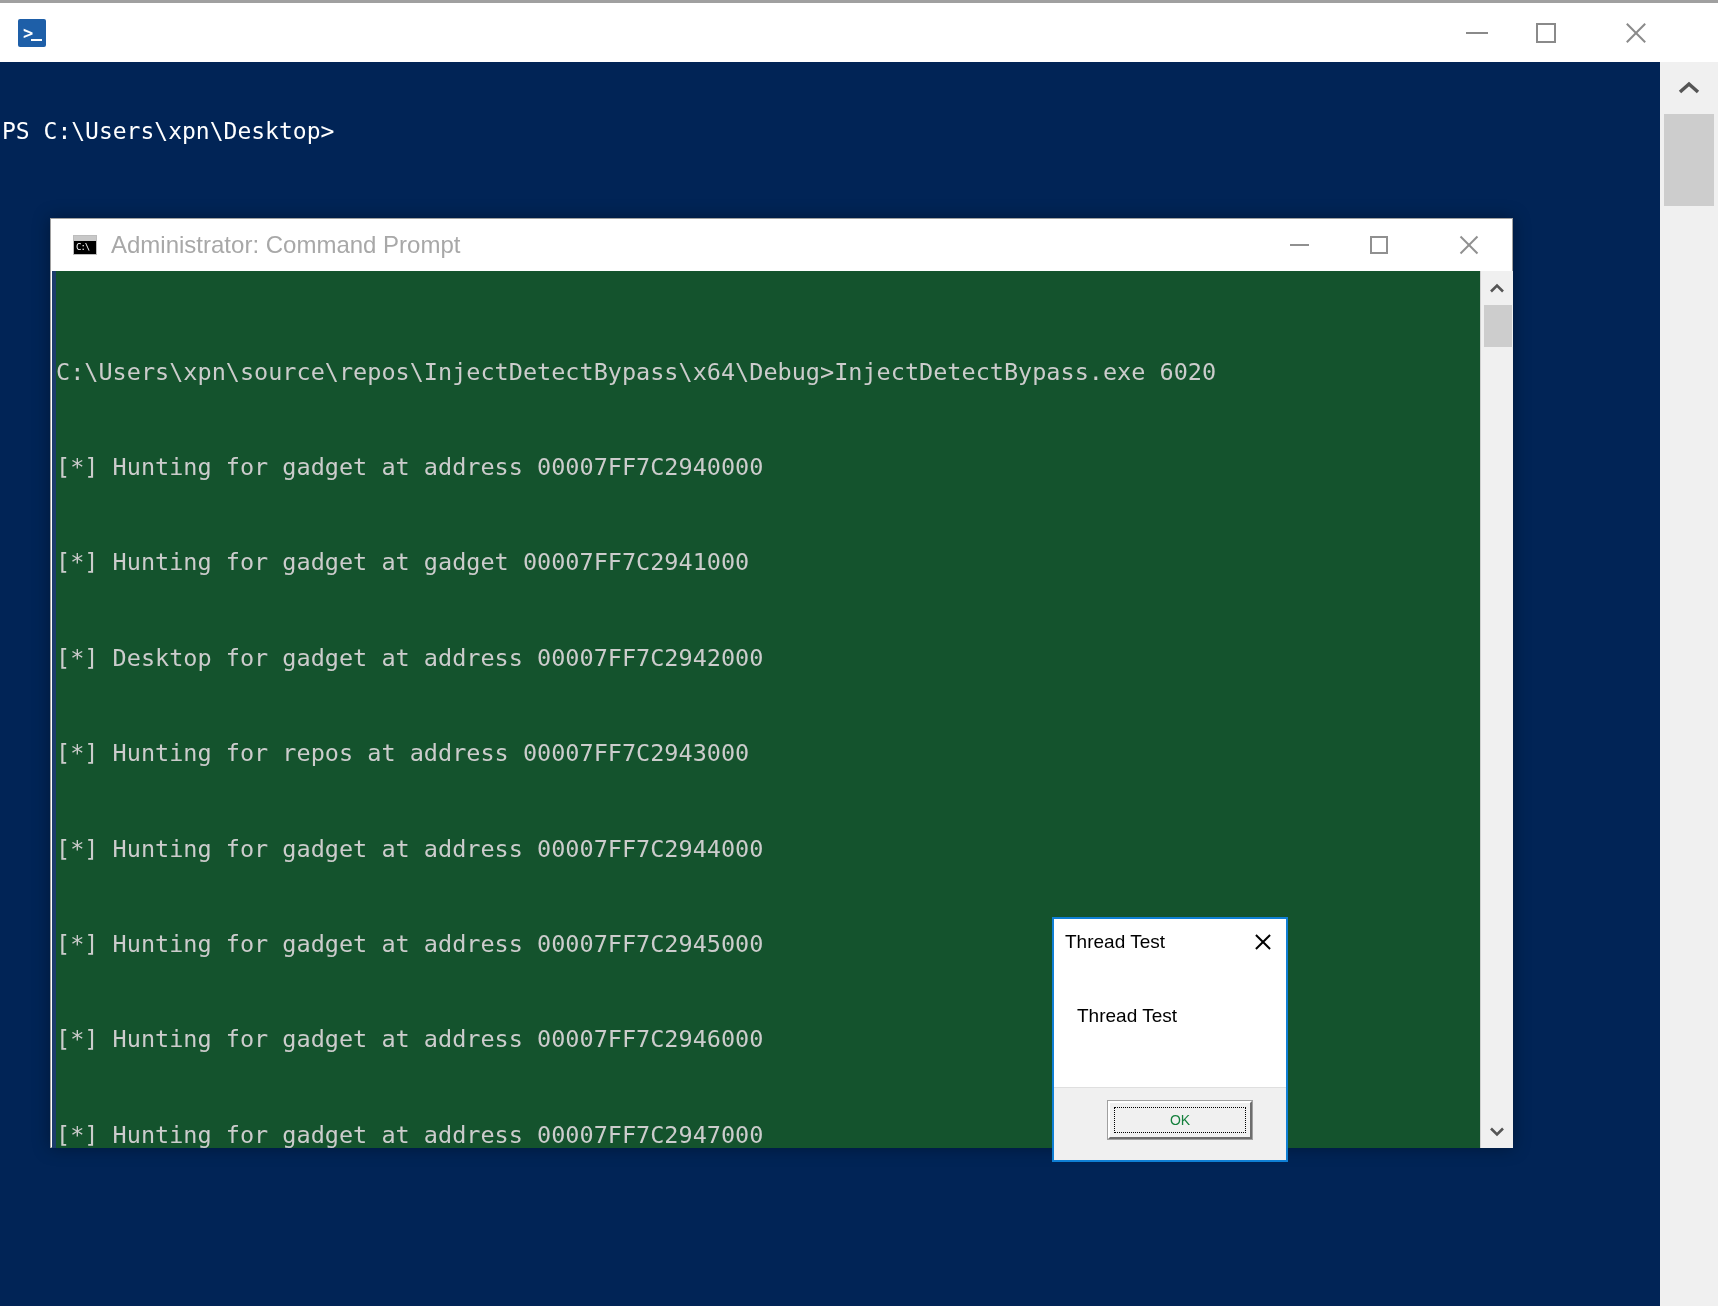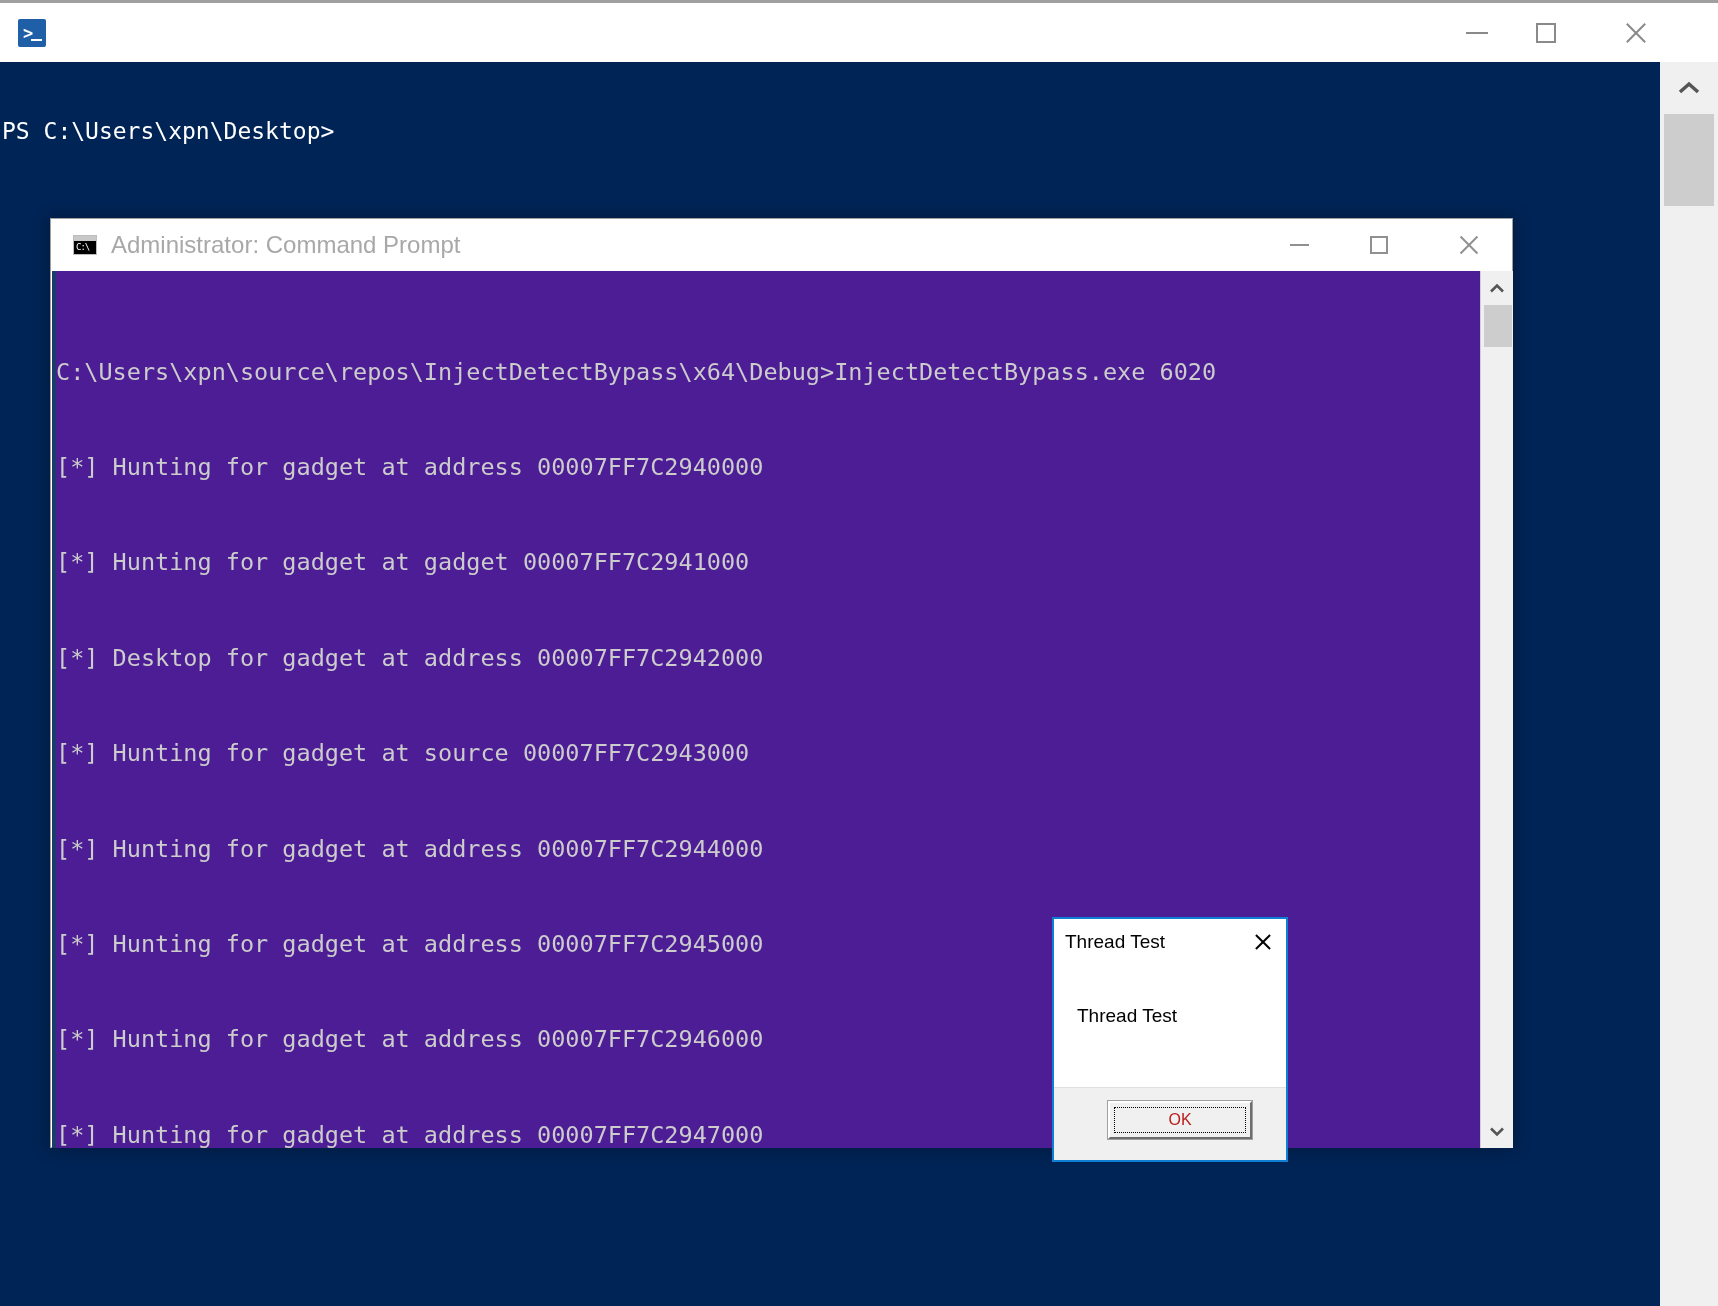--- a/index.html
+++ b/index.html
@@ -211,21 +211,21 @@
     width: 24px; height: 2px; background: #909090;
   }
   .cmd-close-glyph::before { transform: rotate(45deg); }
   .cmd-close-glyph::after { transform: rotate(-45deg); }
 
   #cmd-body {
     position: absolute;
     left: 1px; top: 52px;
     width: 1461px;
     height: 877px;
-    background: #4c1d95;
+    background: #14532d;
     border-left: 4px solid #1c3d6b;
     box-sizing: border-box;
     overflow: hidden;
   }
   #cmd-console {
     position: absolute;
     left: 0; top: 0;
     width: 1424px;
     height: 877px;
     padding: 22px 0 0 0;
@@ -351,22 +351,22 @@
   #dlg-ok-inner {
     width: 132px;
     height: 26px;
     border: 1px dotted #000000;
     display: flex;
     align-items: center;
     justify-content: center;
     box-sizing: border-box;
   }
   #dlg-ok-label {
-    font-size: 16px;
-    color: #b91c1c;
+    font-size: 14px;
+    color: #15803d;
     line-height: 1;
   }
 </style>
 </head>
 <body>
 
 <div id="ps-window">
 
   <div id="ps-titlebar">
     <span id="ps-icon"></span>
@@ -412,21 +412,21 @@
   <div class="cmd-ctl" id="cmd-close">
     <span class="cmd-close-glyph"></span>
   </div>
 
   <div id="cmd-body">
     <div id="cmd-console">
       <div class="cmd-line">C:\Users\xpn\source\repos\InjectDetectBypass\x64\Debug&gt;InjectDetectBypass.exe 6020</div>
       <div class="cmd-line">[*] Hunting for gadget at address 00007FF7C2940000</div>
       <div class="cmd-line">[*] Hunting for gadget at gadget 00007FF7C2941000</div>
       <div class="cmd-line">[*] Desktop for gadget at address 00007FF7C2942000</div>
-      <div class="cmd-line">[*] Hunting for gadget at source 00007FF7C2943000</div>
+      <div class="cmd-line">[*] Hunting for repos at address 00007FF7C2943000</div>
       <div class="cmd-line">[*] Hunting for gadget at address 00007FF7C2944000</div>
       <div class="cmd-line">[*] Hunting for gadget at address 00007FF7C2945000</div>
       <div class="cmd-line">[*] Hunting for gadget at address 00007FF7C2946000</div>
       <div class="cmd-line">[*] Hunting for gadget at address 00007FF7C2947000</div>
       
       
       
       
       
       

